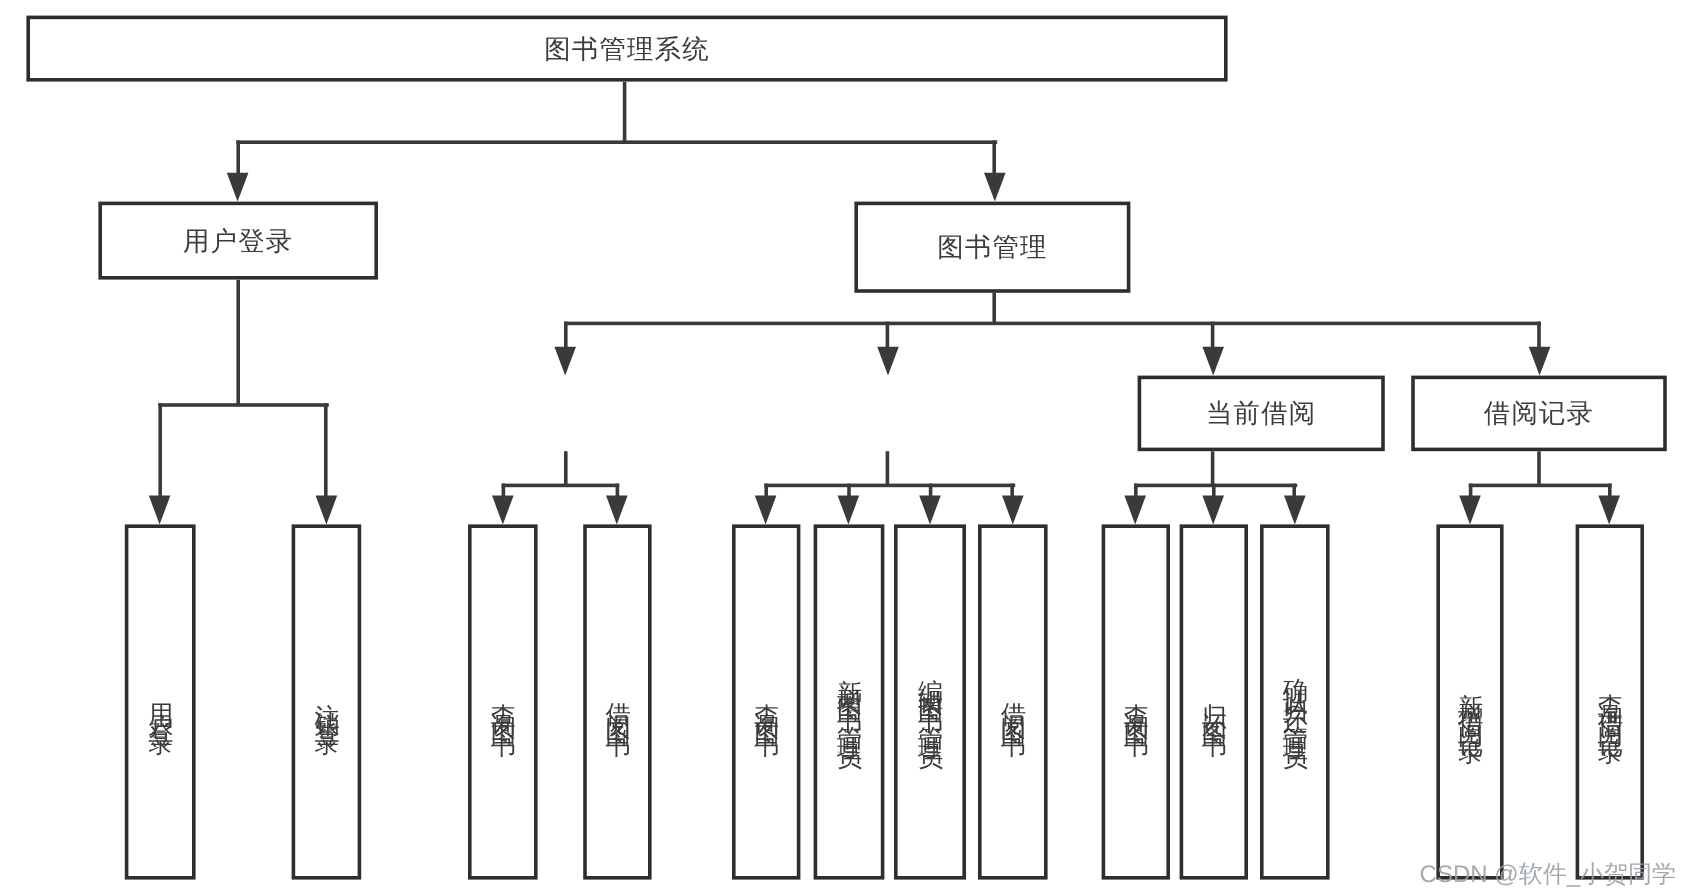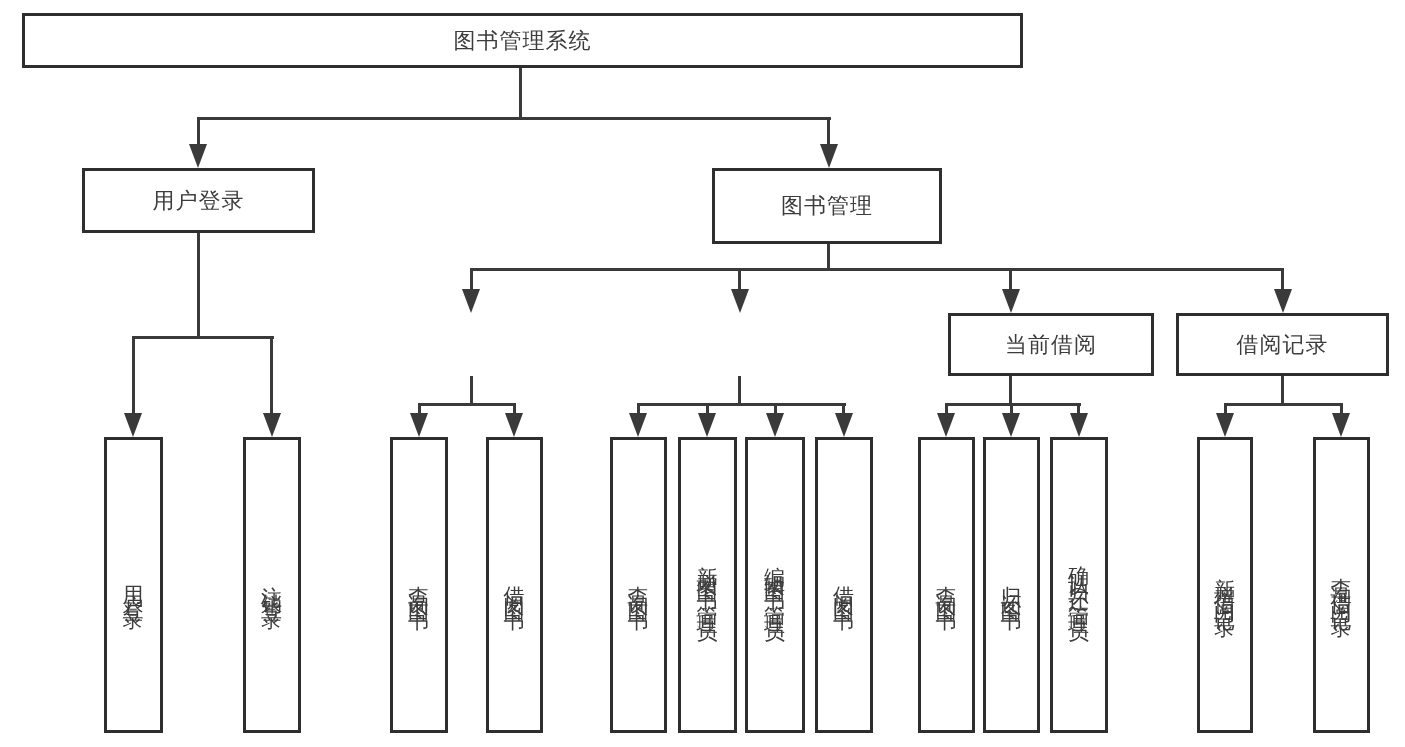--- a/index.html
+++ b/index.html
@@ -157,14 +157,15 @@
   <div class="arr" style="left:1002px;top:413px;"></div>
   <div class="arr" style="left:1070px;top:413px;"></div>
 
   <div class="vl" style="left:1281px;top:376px;height:29px;"></div>
   <div class="hl" style="left:1224px;top:403px;width:119px;"></div>
   <div class="vl" style="left:1224px;top:403px;height:13px;"></div>
   <div class="vl" style="left:1340px;top:403px;height:13px;"></div>
   <div class="arr" style="left:1216px;top:413px;"></div>
   <div class="arr" style="left:1332px;top:413px;"></div>
 
+  <div class="watermark">CSDN @软件_小贺同学</div>
 
 </div>
 
 </body></html>

